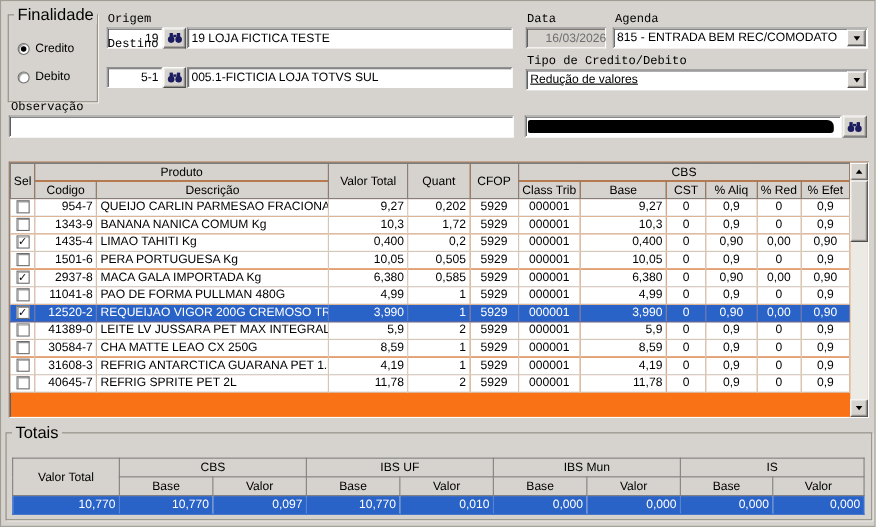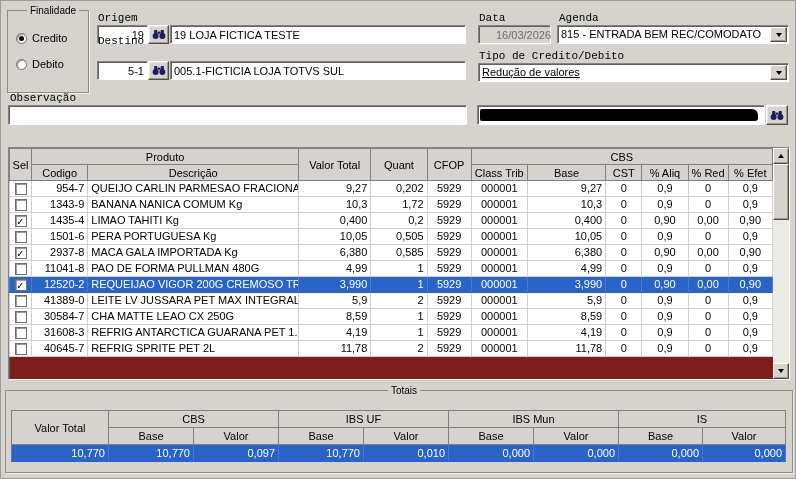--- a/index.html
+++ b/index.html
@@ -10,27 +10,27 @@
   .edit{position:absolute;font:11px "Liberation Sans",sans-serif;padding:0 3px;outline:none;}
   .edit.num{text-align:right;}
   .disabled-field{position:absolute;background:#d6d3ce;color:#6e6e6e;display:flex;align-items:center;padding:0 17px;}
   .btn3d{position:absolute;background:#d6d3ce;border:1px solid;border-color:#fff #4d4d4d #4d4d4d #fff;box-shadow:inset -1px -1px 0 #9a9890,inset 1px 1px 0 #eceae4;display:flex;align-items:center;justify-content:center;box-sizing:border-box;cursor:default;}
   .combo{position:absolute;display:flex;align-items:center;box-sizing:border-box;}
   .combo .txt{flex:1;padding:0 3px;white-space:nowrap;overflow:hidden;line-height:15px;}
   .drop-btn{width:17px;height:15px;margin:1px;background:#d6d3ce;border:1px solid;border-color:#fff #4d4d4d #4d4d4d #fff;box-shadow:inset -1px -1px 0 #9a9890;display:flex;align-items:center;justify-content:center;flex:0 0 auto;box-sizing:border-box;}
   .tri-down{width:0;height:0;border-left:3px solid transparent;border-right:3px solid transparent;border-top:4px solid #000;}
   .tri-up{width:0;height:0;border-left:3px solid transparent;border-right:3px solid transparent;border-bottom:4px solid #000;}
   fieldset{position:absolute;margin:0;padding:0;border:1px solid #8f8d83;box-shadow:1px 1px 0 #f2f0ea;box-sizing:border-box;}
-  legend{font-size:10px;margin-left:5px;padding:0 3px;text-align:center;}
+  legend{font-size:15px;margin-left:5px;padding:0 3px;}
   .radio-row{position:absolute;left:8px;display:flex;align-items:center;gap:5px;}
   .radio{display:inline-block;width:11px;height:11px;border-radius:50%;background:#fff;border:1px solid #6f6f6f;box-shadow:inset 1px 1px 1px rgba(0,0,0,.4);position:relative;box-sizing:border-box;}
   .radio.on::after{content:'';position:absolute;left:2px;top:2px;width:5px;height:5px;border-radius:50%;background:#000;}
   .redaction{position:absolute;left:2px;top:3px;width:278px;height:12px;background:#000;border-radius:2px 6px 3px 2px;}
   
-  #grid-wrap{position:absolute;left:7px;top:146px;width:782px;height:233px;background:#7f1d1d;border:1px solid;border-color:#848484 #fff #fff #848484;box-shadow:inset 1px 1px 0 #5f5f5f;display:flex;box-sizing:border-box;}
+  #grid-wrap{position:absolute;left:7px;top:146px;width:782px;height:233px;background:#f97316;border:1px solid;border-color:#848484 #fff #fff #848484;box-shadow:inset 1px 1px 0 #5f5f5f;display:flex;box-sizing:border-box;}
   #grid-area{flex:1;overflow:hidden;}
   table.grid{border-collapse:collapse;table-layout:fixed;width:100%;font-size:11px;}
   .grid th{background:#d6d3ce;border:1px solid #808080;font-weight:normal;height:15px;padding:0 2px;overflow:hidden;white-space:nowrap;text-align:center;}
   .grid td{border:1px solid #d2d0ca;height:15px;line-height:15px;padding:0 3px;white-space:nowrap;overflow:hidden;background:#fff;}
   .grid td.num{text-align:right;}
   .grid td.txt{text-align:left;}
   .grid td.ctr{text-align:center;}
   .grid td.csel{text-align:center;padding:0;}
   .grid tr.selected td{background:#2a63c8;color:#fff;border-top-color:#2a63c8;border-bottom-color:#2a63c8;border-left-color:#4a7bd4;border-right-color:#4a7bd4;}
   .cb{display:inline-block;width:12px;height:12px;background:#fff;border:1px solid #6d6d6d;box-shadow:inset 1px 1px 0 #9a9a9a;font:bold 10px/11px "DejaVu Sans",sans-serif;text-align:center;color:#000;vertical-align:middle;box-sizing:border-box;}

